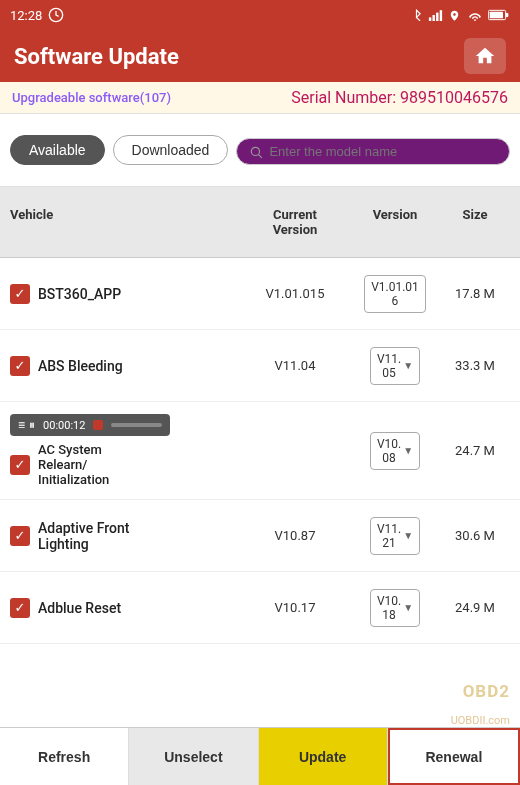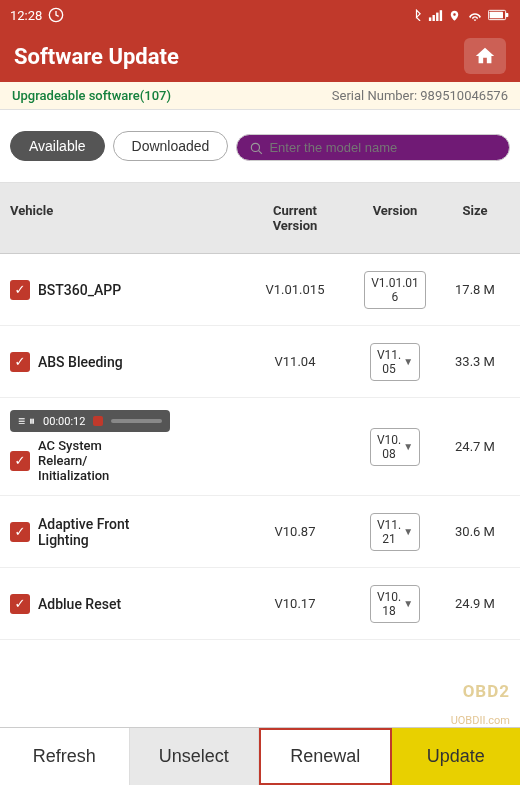--- a/index.html
+++ b/index.html
@@ -58,22 +58,22 @@
     
     .subheader {
       background: #fff8e7;
       padding: 6px 12px;
       display: flex;
       align-items: center;
       justify-content: space-between;
       font-size: 13px;
       border-bottom: 1px solid #e0e0e0;
     }
-    .upgradeable { color: #15803d; font-weight: 500; }
-    .serial { color: #737373; font-size: 13px; }
+    .upgradeable { color: #8b5cf6; font-weight: 500; }
+    .serial { color: #be185d; font-size: 16px; }
 
     
     .tab-bar {
       background: #fff;
       padding: 21px 10px;
       display: flex;
       align-items: flex-end;
       gap: 8px;
       border-bottom: 1px solid #e0e0e0;
     }
@@ -248,26 +248,26 @@
       height: 58px;
       display: flex;
       background: #fff;
       border-top: 1px solid #ccc;
     }
     .toolbar-btn {
       flex: 1;
       display: flex;
       align-items: center;
       justify-content: center;
-      font-size: 18px;
+      font-size: 14px;
       cursor: pointer;
       border: none;
       background: #fff;
       color: #333;
-      font-weight: 400;
+      font-weight: 700;
       border-right: 1px solid #ddd;
     }
     .toolbar-btn:last-child { border-right: none; }
     .toolbar-btn.refresh { color: #333; background: #fff; }
     .toolbar-btn.unselect { color: #333; background: #e8e8e8; }
     .toolbar-btn.update { color: #333; background: #e8d000; }
     .toolbar-btn.renewal {
       color: #333;
       background: #fff;
       border: 2px solid #c0392b;
@@ -452,15 +452,15 @@
   </div>
 
 </div>
 
 <div class="watermark">OBD2</div>
 <div class="watermark2">UOBDII.com</div>
 
 <div class="bottom-toolbar">
   <button class="toolbar-btn refresh">Refresh</button>
   <button class="toolbar-btn unselect">Unselect</button>
+  <button class="toolbar-btn update">Update</button>
   <button class="toolbar-btn renewal">Renewal</button>
-  <button class="toolbar-btn update">Update</button>
 </div>
 
 </body></html>

